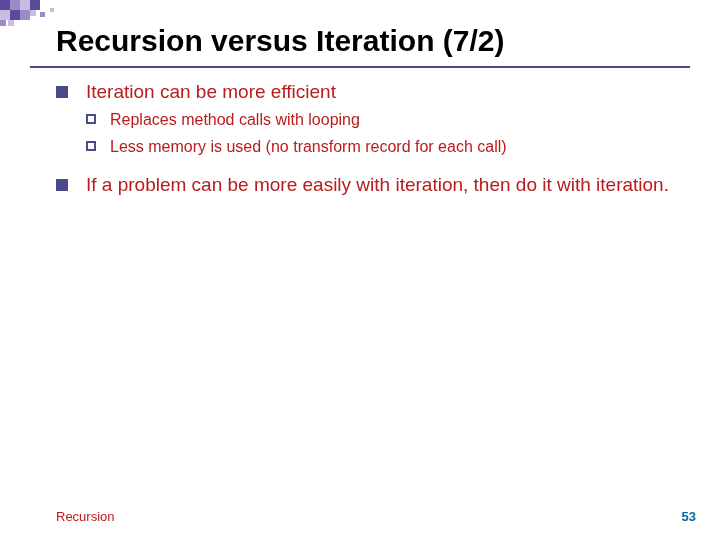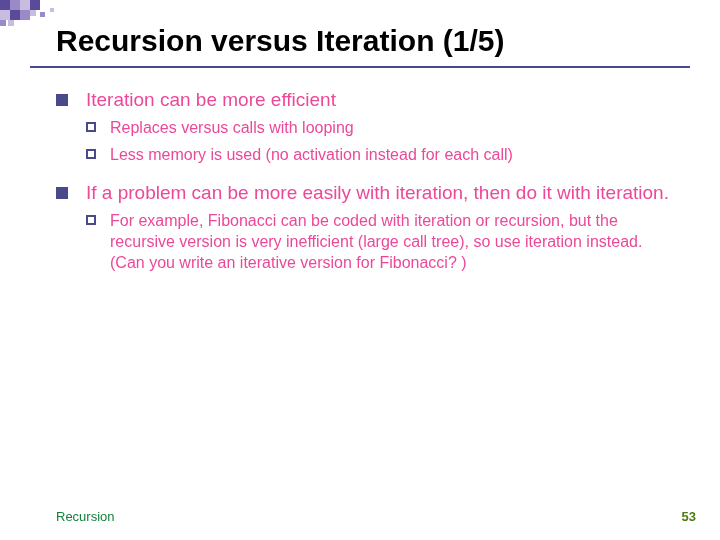--- a/index.html
+++ b/index.html
@@ -29,24 +29,24 @@
   .underline {
     position: absolute;
     top: 66px;
     left: 30px;
     width: 660px;
     height: 2px;
     background: #4a4a8a;
   }
   .content {
     position: absolute;
-    top: 88px;
+    top: 80px;
     left: 56px;
     width: 620px;
-    color: #ec4899;
+    color: #b91c1c;
   }
   .l1 {
     display: flex;
     align-items: flex-start;
     margin-bottom: 6px;
   }
   .l1 .bullet-sq {
     flex: 0 0 12px;
     height: 12px;
     background: #4a4a8a;
@@ -78,81 +78,77 @@
   .l2 .txt {
     font-size: 16px;
     line-height: 1.3;
   }
   .block { margin-bottom: 16px; }
   .footer-left {
     position: absolute;
     bottom: 16px;
     left: 56px;
     font-size: 13px;
-    color: #15803d;
+    color: #b91c1c;
   }
   .footer-right {
     position: absolute;
     bottom: 16px;
     right: 24px;
     font-size: 13px;
     font-weight: bold;
-    color: #4d7c0f;
+    color: #0369a1;
   }
 </style>
 </head>
 <body>
 
 <svg class="deco" viewBox="0 0 140 28">
   <rect x="0" y="0" width="10" height="10" fill="#5a4a9a"></rect>
   <rect x="10" y="0" width="10" height="10" fill="#9a8ac8"></rect>
   <rect x="20" y="0" width="10" height="10" fill="#c8bce0"></rect>
   <rect x="30" y="0" width="10" height="10" fill="#5a4a9a"></rect>
   <rect x="0" y="10" width="10" height="10" fill="#c8bce0"></rect>
   <rect x="10" y="10" width="10" height="10" fill="#5a4a9a"></rect>
   <rect x="20" y="10" width="10" height="10" fill="#9a8ac8"></rect>
   <rect x="30" y="10" width="6" height="6" fill="#c8bce0"></rect>
   <rect x="40" y="12" width="5" height="5" fill="#9a8ac8"></rect>
   <rect x="0" y="20" width="6" height="6" fill="#9a8ac8"></rect>
   <rect x="8" y="20" width="6" height="6" fill="#c8bce0"></rect>
   <rect x="50" y="8" width="4" height="4" fill="#c8bce0"></rect>
 </svg>
 
-<div class="title">Recursion versus Iteration (1/5)</div>
+<div class="title">Recursion versus Iteration (7/2)</div>
 <div class="underline"></div>
 
 <div class="content">
 
   <div class="block">
     <div class="l1">
       <div class="bullet-sq"></div>
       <div class="txt">Iteration can be more efficient</div>
     </div>
     <div class="l2-group">
       <div class="l2">
         <div class="bullet-hollow"></div>
-        <div class="txt">Replaces versus calls with looping</div>
+        <div class="txt">Replaces method calls with looping</div>
       </div>
       <div class="l2">
         <div class="bullet-hollow"></div>
-        <div class="txt">Less memory is used (no activation instead for each call)</div>
+        <div class="txt">Less memory is used (no transform record for each call)</div>
       </div>
     </div>
   </div>
 
 
   <div class="block">
     <div class="l1">
       <div class="bullet-sq"></div>
       <div class="txt">If a problem can be more easily with iteration, then do it with iteration.</div>
     </div>
     <div class="l2-group">
-      <div class="l2">
-        <div class="bullet-hollow"></div>
-        <div class="txt">For example, Fibonacci can be coded with iteration or recursion, but the recursive version is very inefficient (large call tree), so use iteration instead. (Can you write an iterative version for Fibonacci? )</div>
-      </div>
     </div>
   </div>
 
 </div>
 
 <div class="footer-left">Recursion</div>
 <div class="footer-right">53</div>
 
 </body></html>

